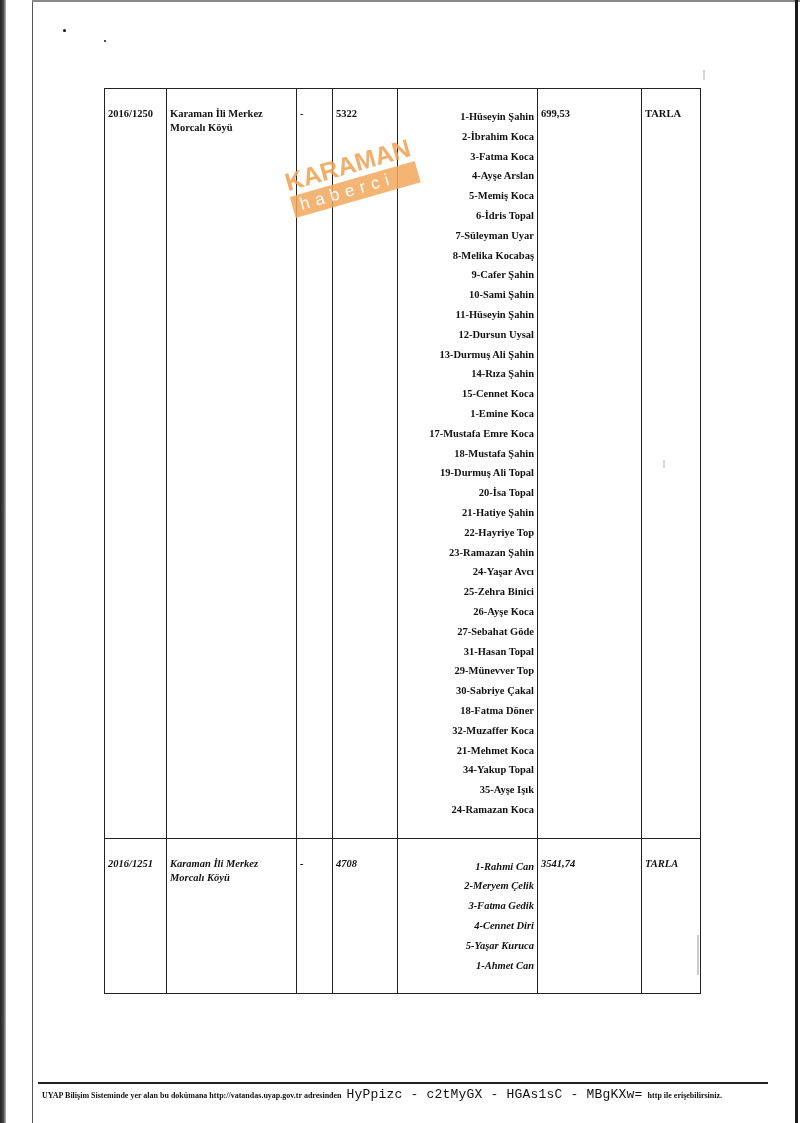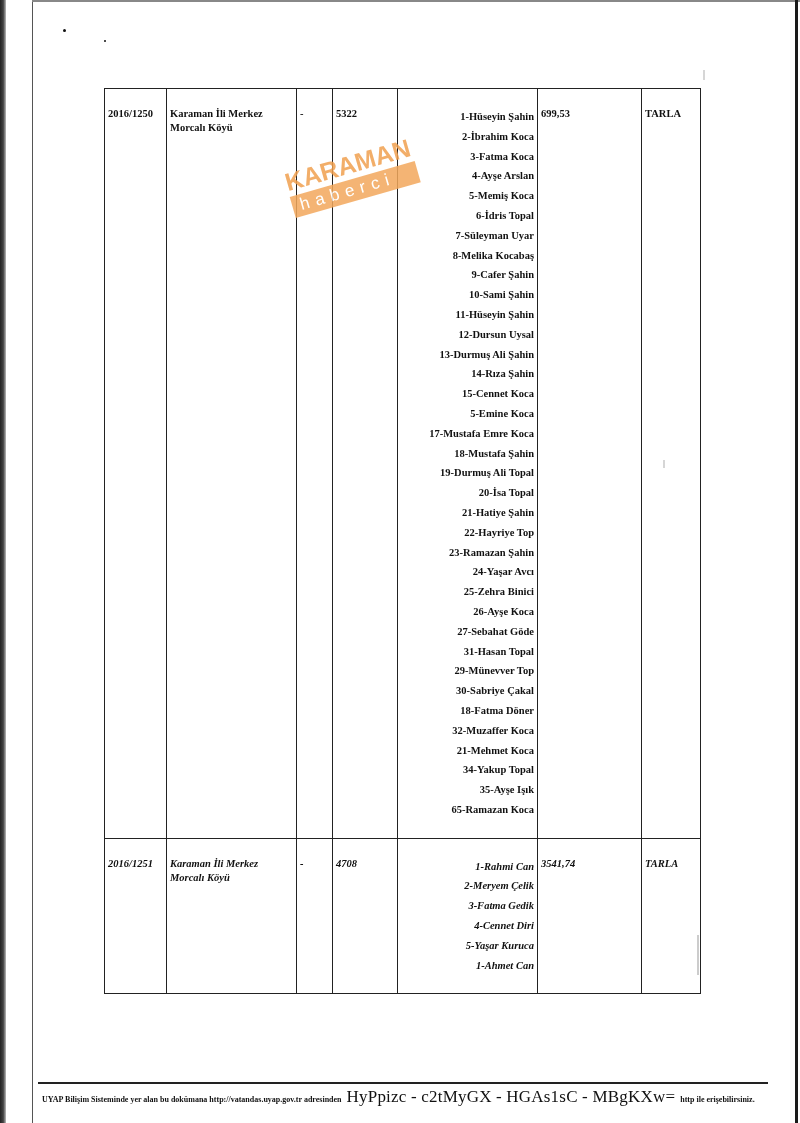--- a/index.html
+++ b/index.html
@@ -42,22 +42,22 @@
       font-family: "Liberation Sans", "DejaVu Sans", sans-serif;
       font-size: 17px; letter-spacing: 6px; padding: 0 8px; line-height: 22px; white-space: nowrap;
     }
 
     .footer-rule { position: absolute; left: 38px; top: 1082px; width: 730px; height: 2px; background: #222; }
     .footer {
       position: absolute; left: 42px; top: 1087px; width: 740px; white-space: nowrap;
       font-family: "Liberation Serif", "DejaVu Serif", serif; font-weight: bold; font-size: 8px; color: #111;
     }
     .footer .code {
-      font-family: Liberation Serif, serif; font-weight: normal;
-      font-size: 17px; letter-spacing: 0.2px; margin: 6px 3px;
+      font-family: Liberation Mono, monospace; font-weight: normal;
+      font-size: 13px; letter-spacing: 0.2px; margin: 6px 3px;
     }
   </style>
 </head>
 <body>
 
 <div class="scan-edge-left"></div>
 <div class="scan-line-left"></div>
 <div class="scan-top-line"></div>
 <div class="scan-edge-right"></div>
 <div class="dot" style="left:63px;top:29px;"></div>
@@ -94,41 +94,41 @@
           <span class="owner">6-İdris Topal</span>
           <span class="owner">7-Süleyman Uyar</span>
           <span class="owner">8-Melika Kocabaş</span>
           <span class="owner">9-Cafer Şahin</span>
           <span class="owner">10-Sami Şahin</span>
           <span class="owner">11-Hüseyin Şahin</span>
           <span class="owner">12-Dursun Uysal</span>
           <span class="owner">13-Durmuş Ali Şahin</span>
           <span class="owner">14-Rıza Şahin</span>
           <span class="owner">15-Cennet Koca</span>
-          <span class="owner">5-Emine Koca</span>
+          <span class="owner">1-Emine Koca</span>
           <span class="owner">17-Mustafa Emre Koca</span>
           <span class="owner">18-Mustafa Şahin</span>
           <span class="owner">19-Durmuş Ali Topal</span>
           <span class="owner">20-İsa Topal</span>
           <span class="owner">21-Hatiye Şahin</span>
           <span class="owner">22-Hayriye Top</span>
           <span class="owner">23-Ramazan Şahin</span>
           <span class="owner">24-Yaşar Avcı</span>
           <span class="owner">25-Zehra Binici</span>
           <span class="owner">26-Ayşe Koca</span>
           <span class="owner">27-Sebahat Göde</span>
           <span class="owner">31-Hasan Topal</span>
           <span class="owner">29-Münevver Top</span>
           <span class="owner">30-Sabriye Çakal</span>
           <span class="owner">18-Fatma Döner</span>
           <span class="owner">32-Muzaffer Koca</span>
           <span class="owner">21-Mehmet Koca</span>
           <span class="owner">34-Yakup Topal</span>
           <span class="owner">35-Ayşe Işık</span>
-          <span class="owner">65-Ramazan Koca</span>
+          <span class="owner">24-Ramazan Koca</span>
         </td>
       <td class="num-cell">699,53</td>
       <td class="num-cell">TARLA</td>
     </tr>
     <tr style="height:118px;font-style:italic;">
       <td class="num-cell">2016/1251</td>
       <td class="num-cell">
         <span class="loc-line">Karaman İli Merkez</span>
         <span class="loc-line">Morcalı Köyü</span>
       </td>

